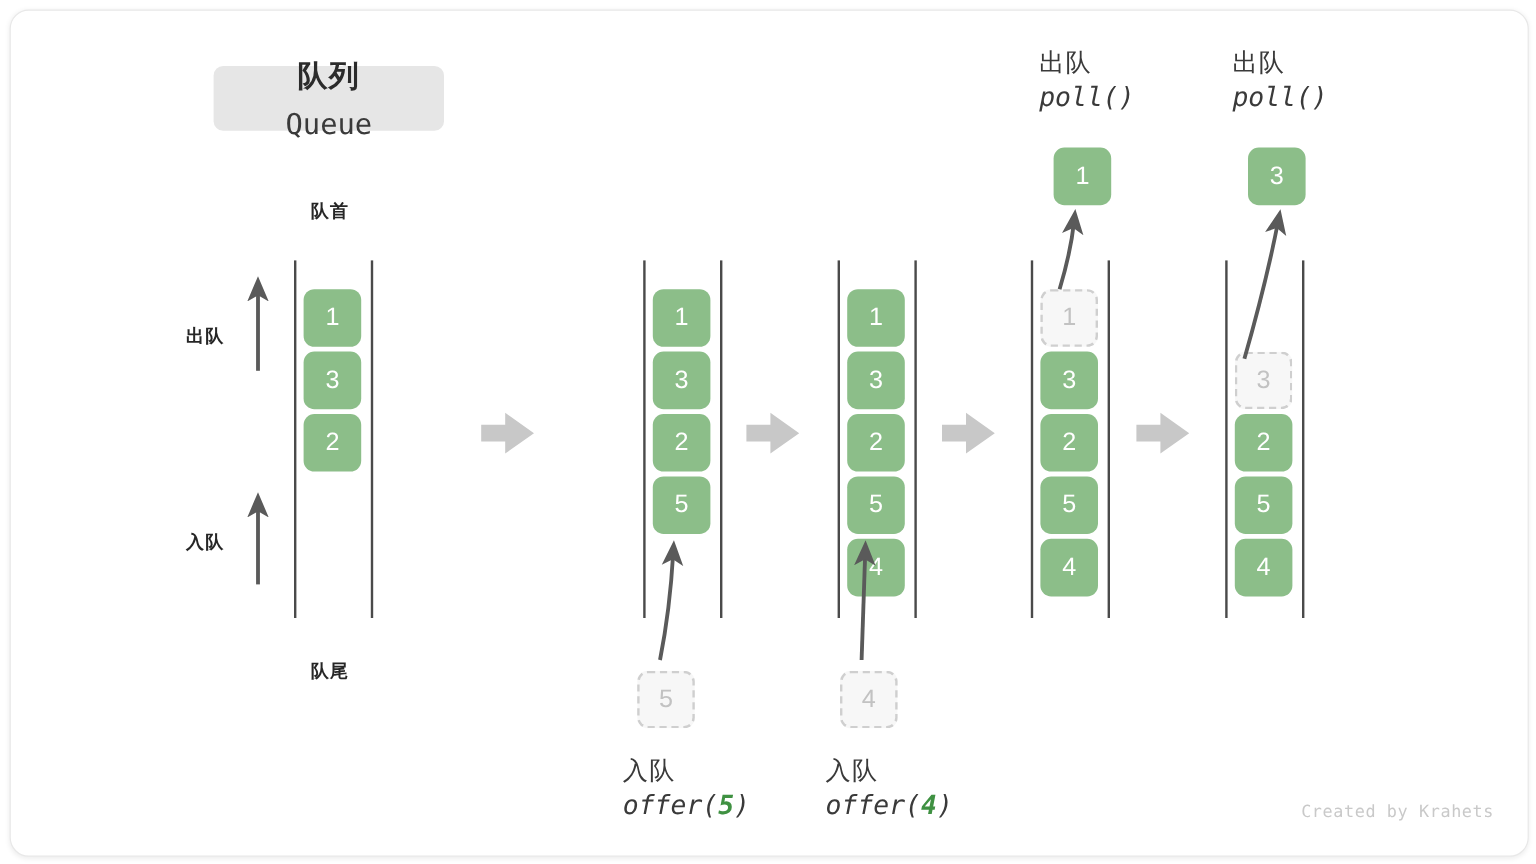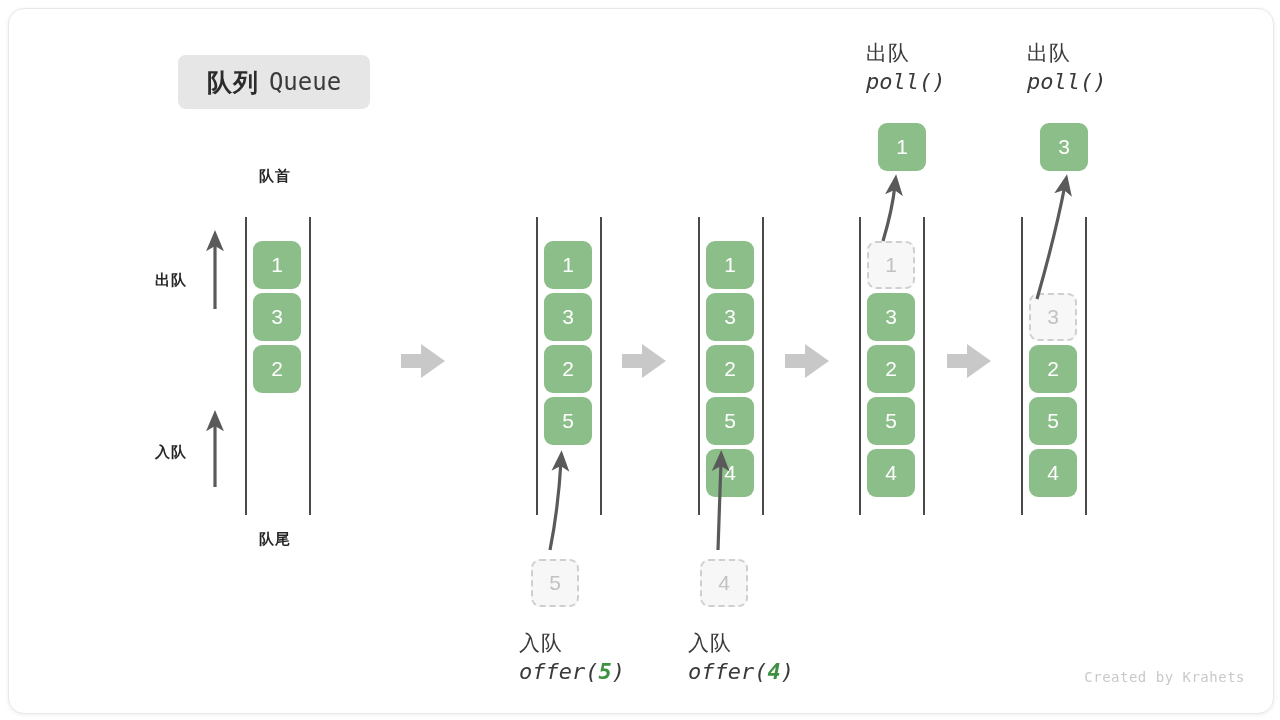--- a/index.html
+++ b/index.html
@@ -24,20 +24,21 @@
   .abs { position: absolute; }
 
   
   #title-badge {
     left: 169px; top: 46px;
     width: 192px; height: 54px;
     background: #e6e6e6;
     border-radius: 8px;
     display: flex; align-items: center; justify-content: center;
     gap: 10px;
+    flex-direction: column;
   }
   #title-badge .cn {
     font-size: 25px; font-weight: bold; color: #2b2b2b;
     letter-spacing: 1px;
   }
   #title-badge .en {
     font-family: "DejaVu Sans Mono", "Liberation Mono", monospace;
     font-size: 24px; color: #3a3a3a;
   }
 
@@ -99,21 +100,21 @@
 <body>
 
 <div id="card">
 
   <div class="abs" id="title-badge">
     <span class="cn">队列</span>
     <span class="en">Queue</span>
   </div>
 
   <div class="abs cn-label head-label" style="left:228px; top:158px; width:76px;">队首</div>
-  <div class="abs cn-label head-label" style="left:228px; top:521px; width:76px;">队尾</div>
+  <div class="abs cn-label head-label" style="left:228px; top:541px; width:76px;">队尾</div>
 
   <div class="abs cn-label" style="left:146px; top:262px;">出队</div>
   <div class="abs cn-label" style="left:146px; top:434px;">入队</div>
 
   <div class="abs" style="left:236px; top:208px; width:66px; height:298px;">
     <div class="abs rail" style="left:0px; top:0px; height:298px;"></div>
     <div class="abs rail" style="right:0px; top:0px; height:298px;"></div>
     <div class="abs cell filled" style="left:8px; top:24px;">1</div>
     <div class="abs cell filled" style="left:8px; top:76px;">3</div>
     <div class="abs cell filled" style="left:8px; top:128px;">2</div>

